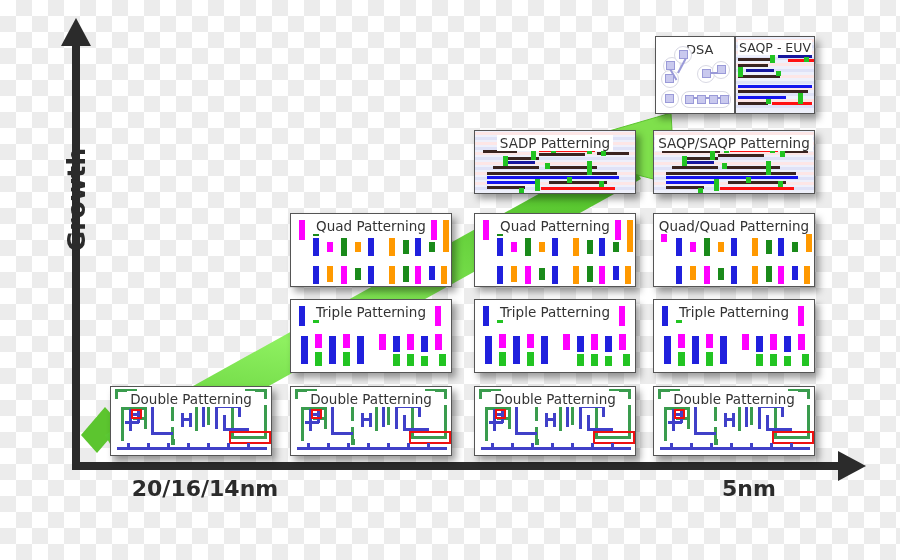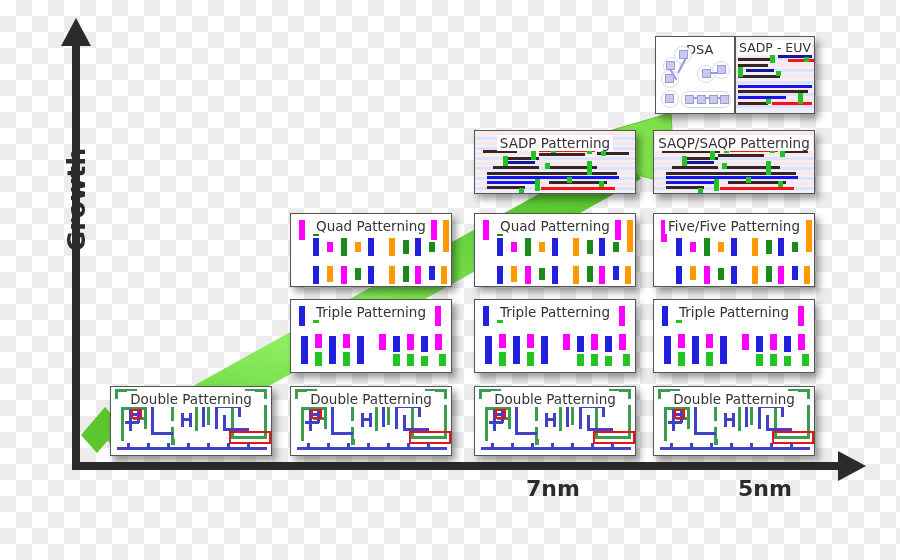--- a/index.html
+++ b/index.html
@@ -65,22 +65,22 @@
 <body>
 
 <div class="stage">
 
   <div class="axis-y"></div>
   <div class="axis-y-head"></div>
   <div class="axis-x"></div>
   <div class="axis-x-head"></div>
   <div class="growth-label">Growth</div>
 
-  <div class="xtick" style="left:488px;width:130px;">7nm</div>
-  <div class="xtick" style="left:700px;width:130px;">5nm</div>
+  <div class="xtick" style="left:125px;width:160px;">20/16/14nm</div>
+  <div class="xtick" style="left:684px;width:130px;">5nm</div>
 
   <svg class="green-arrow" viewBox="0 0 610 350">
     <defs>
       <linearGradient id="gg" x1="0" y1="1" x2="0.25" y2="0">
         <stop offset="0%" stop-color="#4fbf28"></stop>
         <stop offset="45%" stop-color="#8ef060"></stop>
         <stop offset="100%" stop-color="#57c52e"></stop>
       </linearGradient>
     </defs>
     <polygon points="22,348 6,330 30,302 46,320" fill="#5cc52f"></polygon>
@@ -143,21 +143,21 @@
       <div class="hline" style="left:2px;top:65px;width:30px;background:#3a2420;"></div>
       <div class="hline" style="left:36px;top:65px;width:40px;background:#ff1111;"></div>
       <div class="vmark" style="left:34px;top:16px;height:10px;"></div>
       <div class="vmark" style="left:2px;top:30px;height:10px;"></div>
       <div class="vmark" style="left:40px;top:34px;height:5px;"></div>
       <div class="vmark" style="left:68px;top:20px;height:5px;"></div>
       <div class="vmark" style="left:62px;top:56px;height:11px;"></div>
       <div class="vmark" style="left:30px;top:62px;height:5px;"></div>
     </div>
     <div style="position:absolute;left:80px;top:3px;width:78px;text-align:center;font-size:12.5px;color:#333;z-index:6;">
-      <span style="background:#fff;padding:0 1px;">SADP - EUV</span>
+      <span style="background:#fff;padding:0 1px;">SAQP - EUV</span>
     </div>
   </div>
 
   <div class="card" style="left:474px;top:130px;width:160px;height:62px;">
     <div class="sadp-bg"></div>
     <div class="stripe" style="top:1px;height:3px;background:#fde6e6;"></div>
     <div class="stripe" style="top:6px;height:3px;background:#dfe2f7;"></div>
     <div class="stripe" style="top:11px;height:3px;background:#fde6e6;"></div>
     <div class="stripe" style="top:16px;height:3px;background:#dfe2f7;"></div>
     <div class="stripe" style="top:21px;height:3px;background:#fde6e6;"></div>
@@ -313,21 +313,21 @@
       <div class="bar" style="left:36px;top:52px;width:6px;height:14px;background:#ff9900;"></div>
       <div class="bar" style="left:50px;top:52px;width:6px;height:18px;background:#ff00ff;"></div>
       <div class="bar" style="left:64px;top:54px;width:6px;height:12px;background:#1a8a1a;"></div>
       <div class="bar" style="left:77px;top:52px;width:6px;height:18px;background:#2020dd;"></div>
       <div class="bar" style="left:98px;top:52px;width:6px;height:18px;background:#ff9900;"></div>
       <div class="bar" style="left:112px;top:52px;width:6px;height:16px;background:#1a8a1a;"></div>
       <div class="bar" style="left:124px;top:52px;width:6px;height:18px;background:#ff00ff;"></div>
       <div class="bar" style="left:138px;top:52px;width:6px;height:14px;background:#2020dd;"></div>
       <div class="bar" style="left:150px;top:52px;width:6px;height:18px;background:#ff9900;"></div>
     </div>
-    <div class="card-title"><span>Five/Five Patterning</span></div>
+    <div class="card-title"><span>Quad/Quad Patterning</span></div>
   </div>
 
   <div class="card" style="left:290px;top:299px;width:160px;height:72px;">
     <div class="bars">
       <div class="bar" style="left:8px;top:6px;width:6px;height:20px;background:#2020dd;"></div>
       <div class="bar" style="left:22px;top:9px;width:6px;height:14px;background:#22c422;"></div>
       <div class="bar" style="left:144px;top:6px;width:6px;height:20px;background:#ff00ff;"></div>
       <div class="bar" style="left:10px;top:36px;width:7px;height:28px;background:#2020dd;"></div>
       <div class="bar" style="left:24px;top:34px;width:7px;height:14px;background:#ff00ff;"></div>
       <div class="bar" style="left:24px;top:52px;width:7px;height:14px;background:#22c422;"></div>

